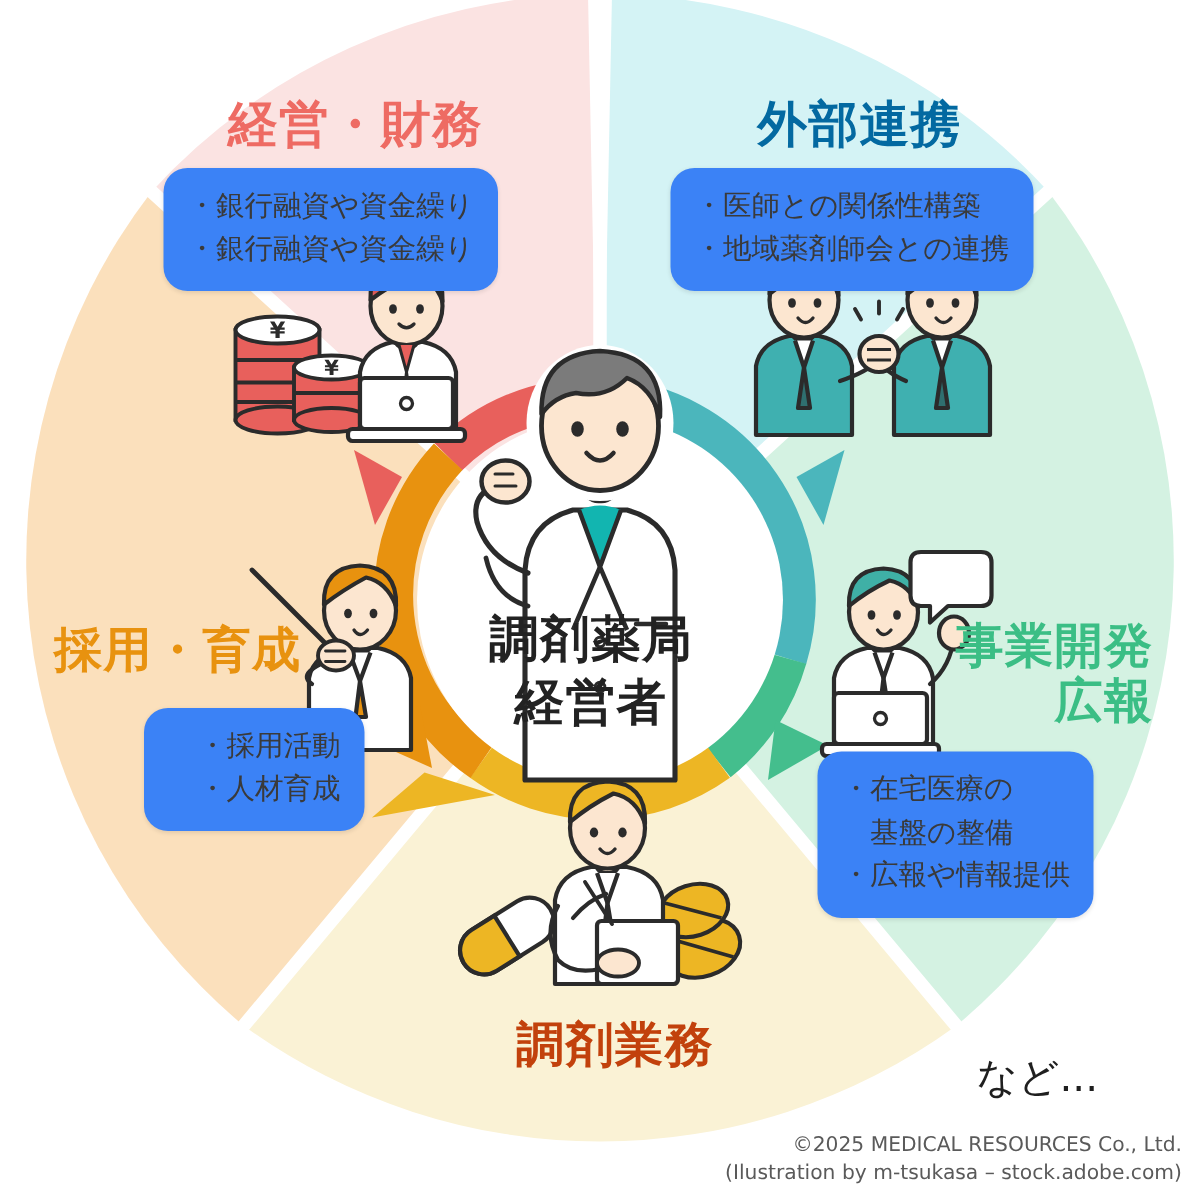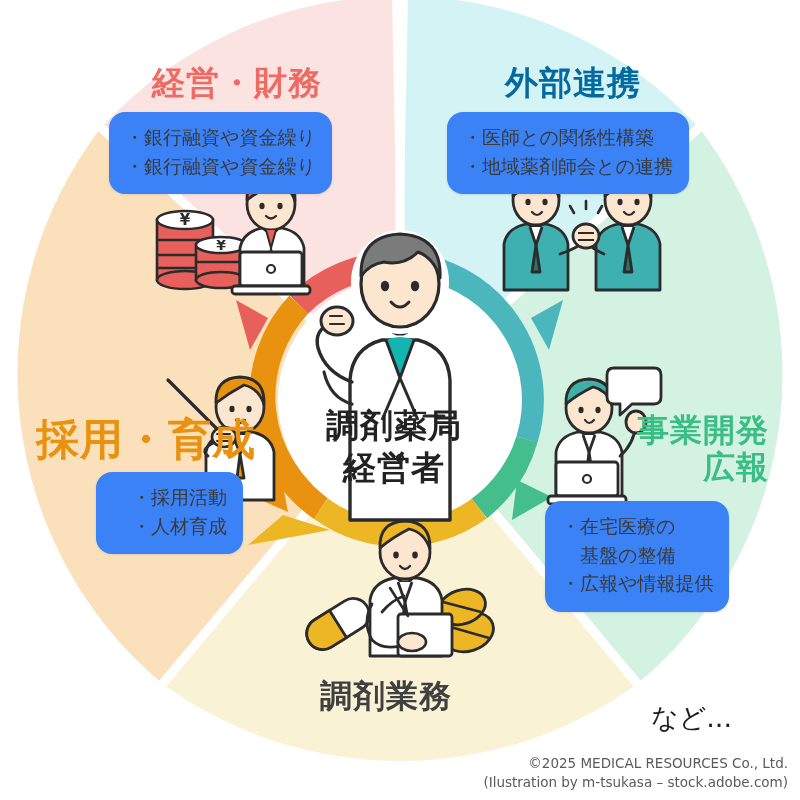--- a/index.html
+++ b/index.html
@@ -322,23 +322,23 @@
   <div class="lbl" style="left:637px;top:412px;font-size:32px;color:#3BBE85;text-align:right;">
     <div>事業開発</div>
     <div>広報</div>
   </div>
   <div class="bubble" style="left:545px;top:501px;">
     <div>・在宅医療の</div>
     <div>　基盤の整備</div>
     <div>・広報や情報提供</div>
   </div>
 
-  <div class="lbl" style="left:320px;top:678px;font-size:32px;color:#404040;">調剤業務</div>
-
-  <div class="lbl" style="left:36px;top:415px;font-size:43px;color:#E8920F;">採用・育成</div>
+  <div class="lbl" style="left:344px;top:678px;font-size:32px;color:#c2410c;">調剤業務</div>
+
+  <div class="lbl" style="left:36px;top:415px;font-size:32px;color:#E8920F;">採用・育成</div>
   <div class="bubble" style="left:96px;top:472px;padding-left:36px;">
     <div>・採用活動</div>
     <div>・人材育成</div>
   </div>
 
   <div class="center-label" style="left:0;right:12px;top:405px;">
     <div>調剤薬局</div>
     <div>経営者</div>
   </div>
 

